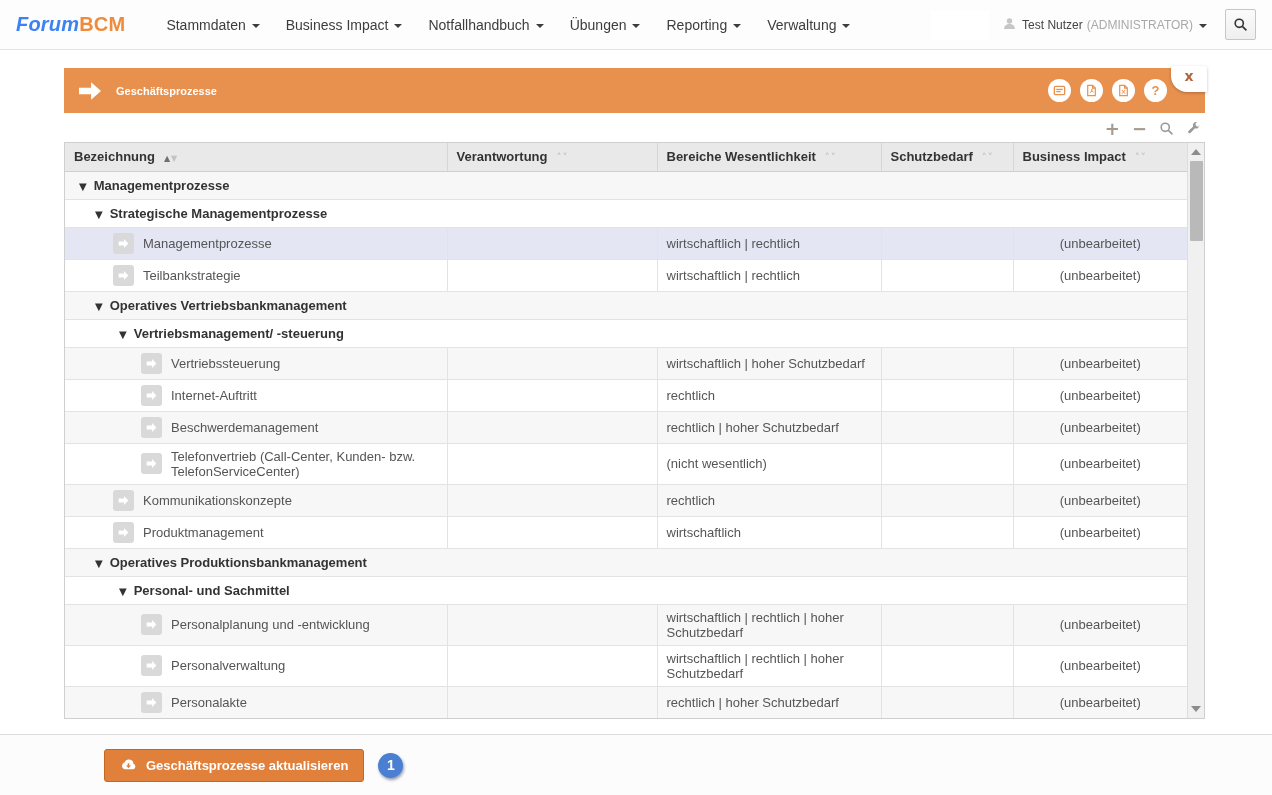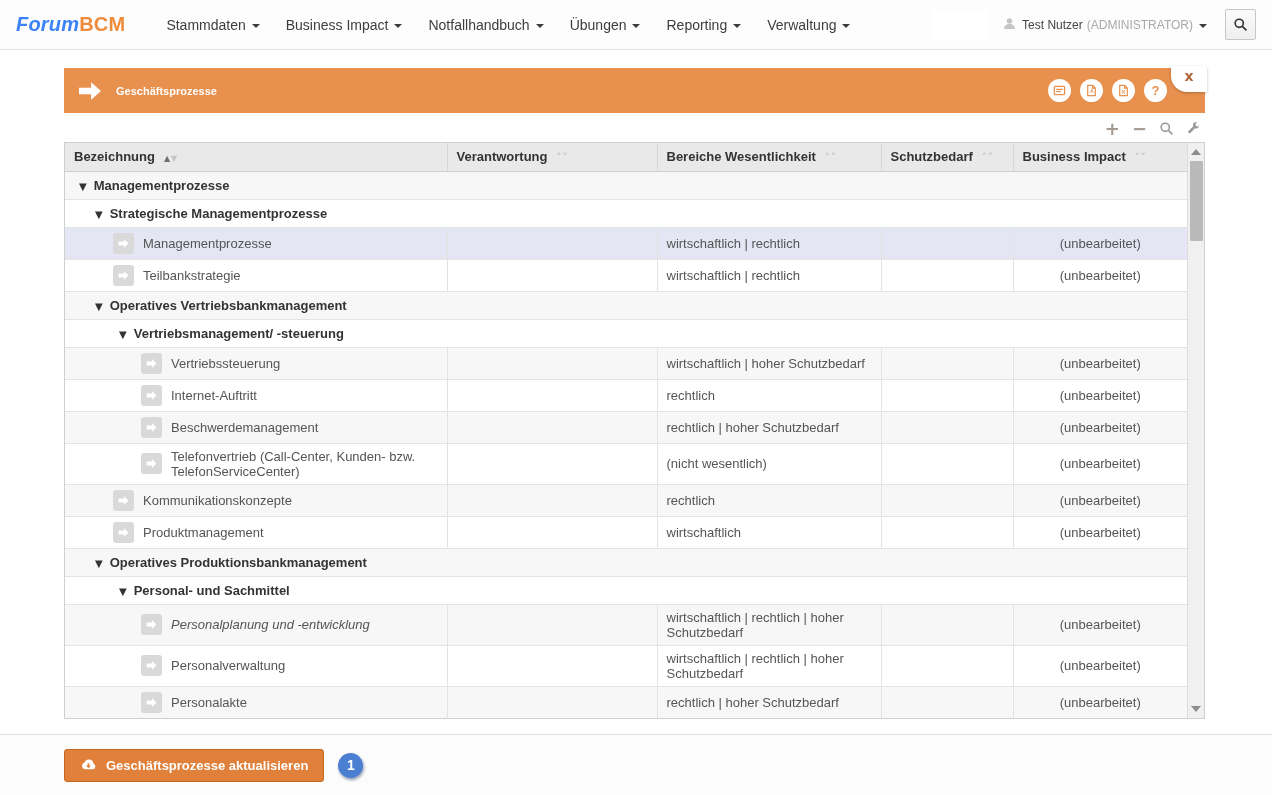--- a/index.html
+++ b/index.html
@@ -95,21 +95,21 @@
   .scroll-thumb { width: 13px; height: 80px; background: #b9b9b9; border-radius: 1px; cursor: pointer; }
   
   .footer {
     position: absolute; left: 0; right: 0; bottom: 0; height: 61px;
     background: #fcfcfc; border-top: 1px solid #ddd;
     display: flex; align-items: center; padding-left: 64px;
   }
   .update-btn {
     background: #e0803a; border: 1px solid #c4671f; border-radius: 3px; color: #fff;
     font-size: 13px; font-weight: bold; padding: 8px 15px; display: inline-flex; align-items: center; gap: 9px;
-    cursor: pointer; font-family: "Liberation Sans", sans-serif;
+    cursor: pointer; font-family: "Liberation Sans", sans-serif; margin-left: 40px;
   }
   .step-badge {
     width: 25px; height: 25px; border-radius: 50%; background: #4b7fd2; color: #fff;
     font-size: 14px; font-weight: bold; display: flex; align-items: center; justify-content: center;
     margin-left: 14px; box-shadow: 1px 2px 3px rgba(20,40,90,.45);
   }
 </style>
 </head>
 <body>
 
@@ -377,21 +377,21 @@
             <td class="bi-cell">(unbearbeitet)</td>
           </tr>
           <tr class="group stripe">
             <td colspan="5" style="padding-left: 30px;"><span class="tree-caret">▼</span><span>Operatives Produktionsbankmanagement</span></td>
           </tr>
           <tr class="group">
             <td colspan="5" style="padding-left: 54px;"><span class="tree-caret">▼</span><span>Personal- und Sachmittel</span></td>
           </tr>
           <tr class="leaf stripe">
             <td>
-              <div class="leaf-cell" style="padding-left: 67px; font-style: italic;">
+              <div class="leaf-cell" style="padding-left: 67px;">
                 <span class="leaf-icon">
                   <svg width="13" height="13" viewBox="0 0 24 24">
                     <path d="M3 8.5h10V3.5l8 8.5-8 8.5v-5H3z" fill="#ffffff"></path>
                   </svg>
                 </span>
                 <span>Personalplanung und -entwicklung</span>
               </div>
             </td>
             <td></td>
             <td>wirtschaftlich | rechtlich | hoher Schutzbedarf</td>

